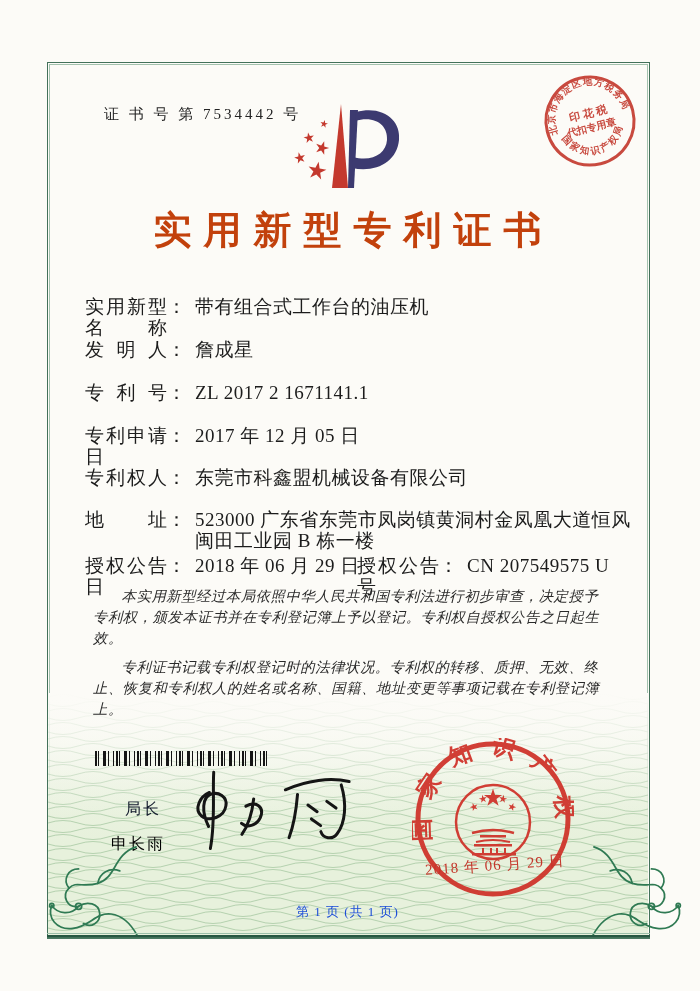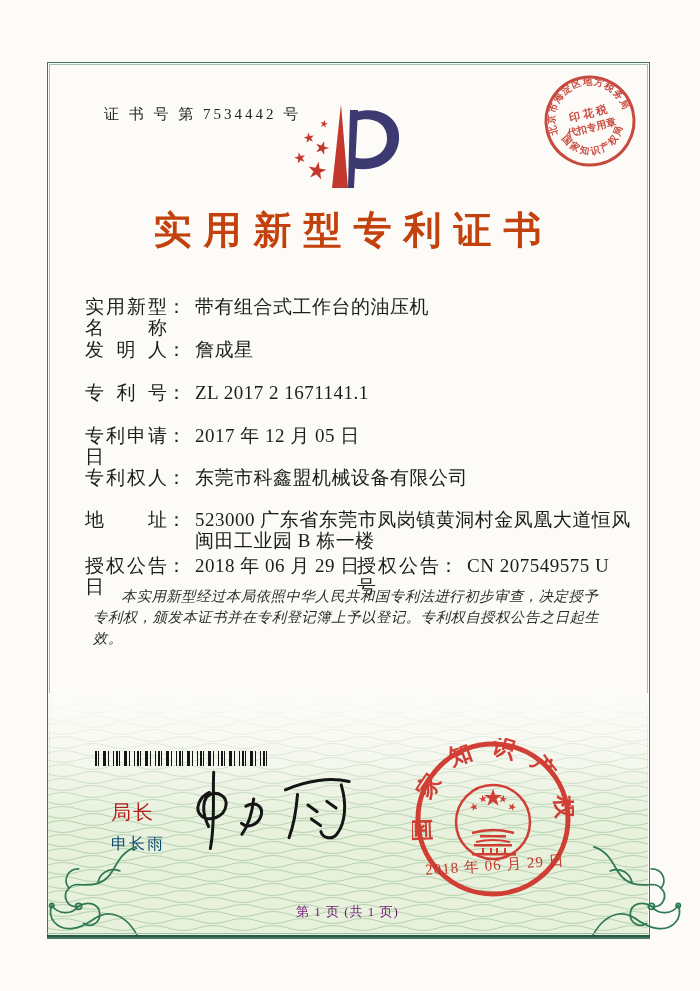--- a/index.html
+++ b/index.html
@@ -51,35 +51,35 @@
   
   .barcode{position:absolute;left:95px;top:751px;width:176px;height:15px;
     background:repeating-linear-gradient(90deg,
       #151515 0 2px,transparent 2px 3px,
       #151515 3px 4px,transparent 4px 8px,
       #151515 8px 11px,transparent 11px 13px,
       #151515 13px 14px,transparent 14px 18px,
       #151515 18px 19px,transparent 19px 21px);}
 
   
-  .director-title{position:absolute;left:111px;top:799px;font-size:20px;letter-spacing:2px;color:#b91c1c;}
-  .director-name{position:absolute;left:111px;top:834px;font-size:16px;letter-spacing:2px;color:#0c4a6e;}
+  .director-title{position:absolute;left:125px;top:799px;font-size:16px;letter-spacing:2px;color:#0f172a;}
+  .director-name{position:absolute;left:111px;top:834px;font-size:16px;letter-spacing:2px;color:#000000;}
   .signature{position:absolute;left:180px;top:762px;transform:rotate(-2deg);}
 
   .seal{position:absolute;left:412px;top:738px;}
   .seal-date{position:absolute;left:415px;top:856px;width:160px;text-align:center;
              color:#c4352a;font-size:15px;letter-spacing:1px;transform:rotate(-4deg);
              font-weight:500;}
 
   .flourish{position:absolute;}
   .flourish.bl{left:44px;top:845px;}
   .flourish.br{right:46px;top:845px;transform:scaleX(-1);}
 
   .footer{position:absolute;left:47px;top:903px;width:601px;text-align:center;
-          font-size:13px;letter-spacing:1px;color:#701a75;}
+          font-size:13px;letter-spacing:1px;color:#1d4ed8;}
 </style>
 </head>
 <body>
 
 <div class="sheet">
 
   <div class="frame"></div>
 
   <div class="guilloche">
     <svg id="waves" width="600" height="242" viewBox="0 0 600 242">
@@ -189,20 +189,21 @@
       <span class="fvalue">2018 年 06 月 29 日</span>
   </div>
   <div class="frow right" style="top:555px">
     <span class="flabel">授权公告号</span>
       <span class="fcolon">：</span>
       <span class="fvalue">CN 207549575 U</span>
   </div>
 
   <div class="bodytext">
     <p>本实用新型经过本局依照中华人民共和国专利法进行初步审查，决定授予专利权，颁发本证书并在专利登记簿上予以登记。专利权自授权公告之日起生效。</p>
+    <p>专利证书记载专利权登记时的法律状况。专利权的转移、质押、无效、终止、恢复和专利权人的姓名或名称、国籍、地址变更等事项记载在专利登记簿上。</p>
   </div>
 
   <div class="barcode"></div>
 
   <div class="director-title">局长</div>
   <div class="director-name">申长雨</div>
 
   <svg class="signature" width="200" height="92" viewBox="0 0 200 92">
     <g fill="none" stroke="#151515" stroke-width="3" stroke-linecap="round" stroke-linejoin="round">
       <path d="M30,28 C20,32 14,44 21,51 C29,58 44,53 46,42 C48,33 39,27 31,30 C23,33 21,46 28,62"></path>

